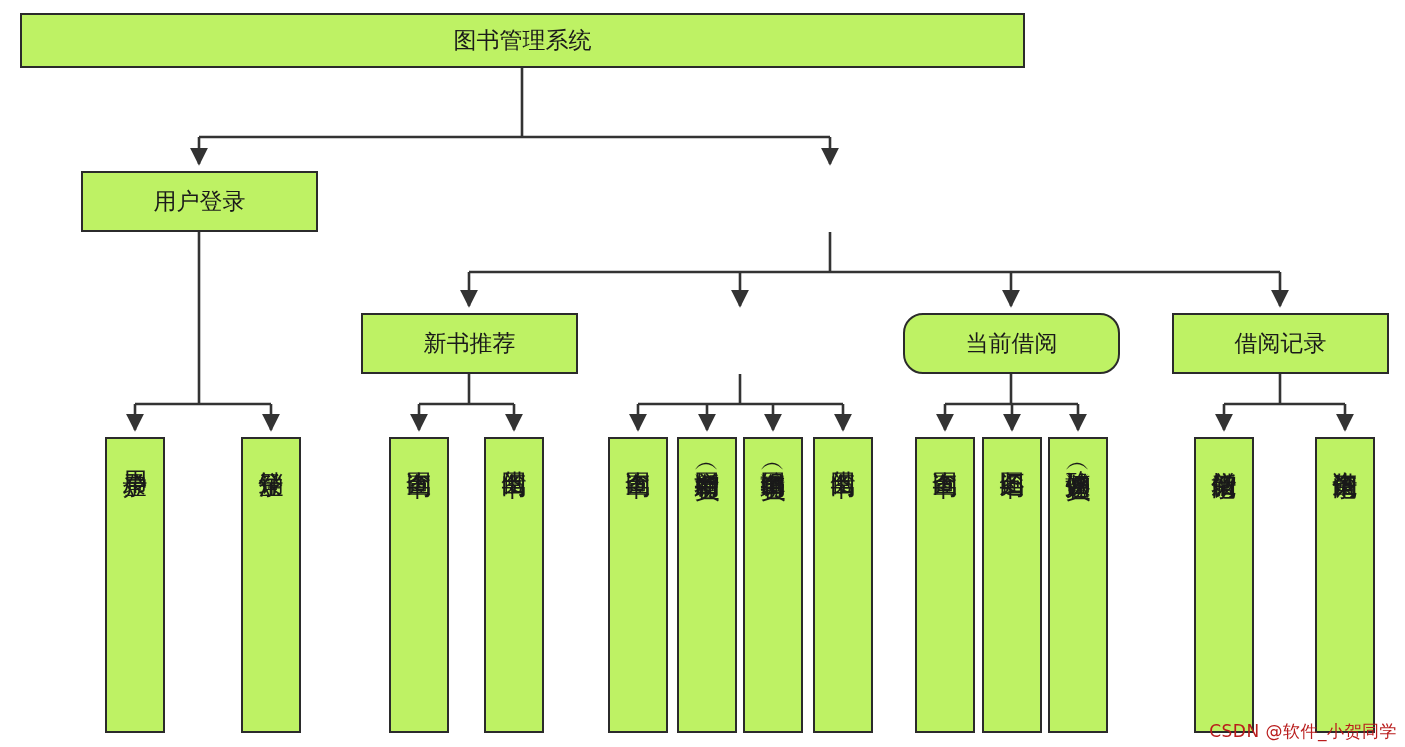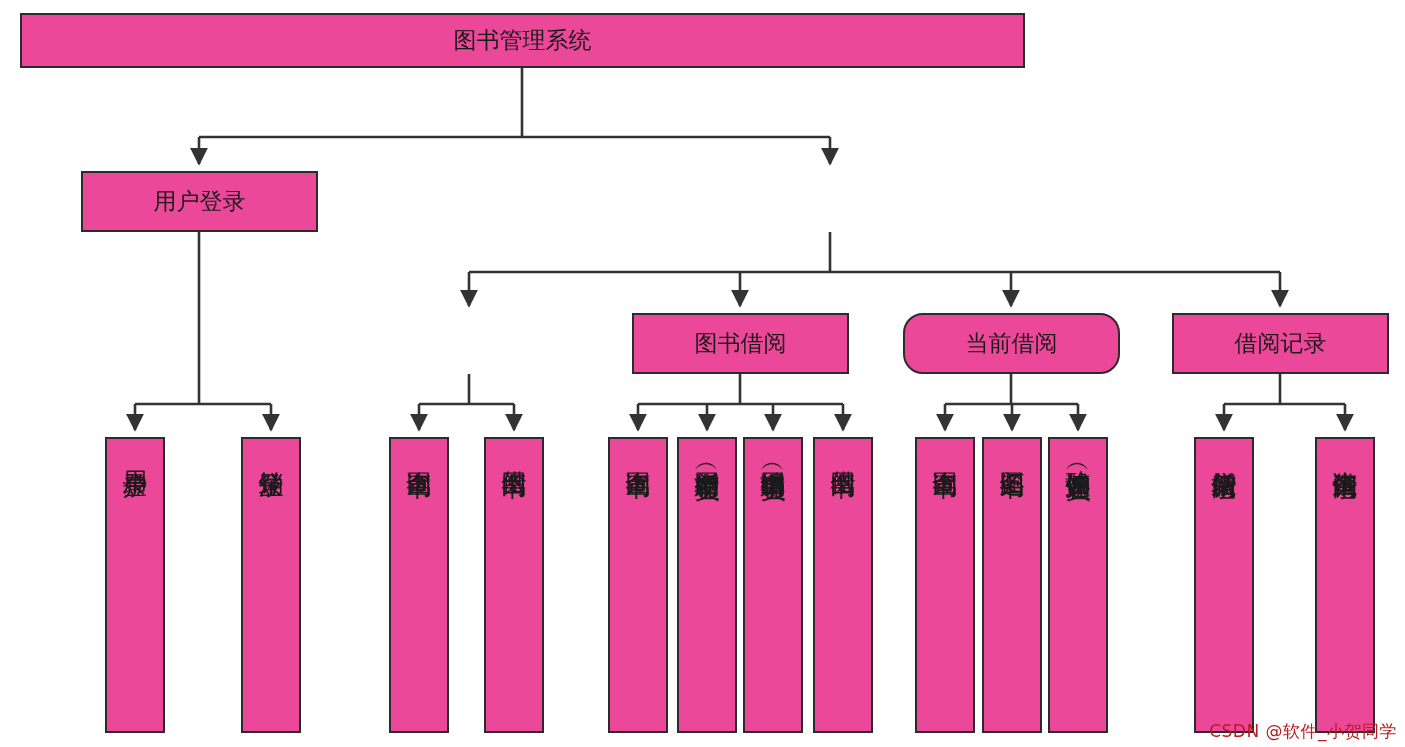--- a/index.html
+++ b/index.html
@@ -22,21 +22,21 @@
     position: absolute;
     left: 0;
     top: 0;
     width: 1405px;
     height: 747px;
   }
   
   .node {
     position: absolute;
     box-sizing: border-box;
-    background: #ec4899;
+    background: #bef264;
     border: 2px solid #2b2b2b;
     display: flex;
     align-items: center;
     justify-content: center;
     z-index: 3;
   }
   .node .label {
     color: #1a1a1a;
     line-height: 1.12;
     text-align: center;
@@ -131,22 +131,22 @@
   </svg>
 
   <div class="node root horiz" style="left:20px; top:13px; width:1005px; height:55px;">
     <span class="label">图书管理系统</span>
   </div>
 
   <div class="node horiz" style="left:81px; top:171px; width:237px; height:61px;">
     <span class="label">用户登录</span>
   </div>
 
-  <div class="node horiz" style="left:632px; top:313px; width:217px; height:61px;">
-    <span class="label">图书借阅</span>
+  <div class="node horiz" style="left:361px; top:313px; width:217px; height:61px;">
+    <span class="label">新书推荐</span>
   </div>
   <div class="node horiz" style="left:903px; top:313px; width:217px; height:61px;border-radius:20px;">
     <span class="label">当前借阅</span>
   </div>
   <div class="node horiz" style="left:1172px; top:313px; width:217px; height:61px;">
     <span class="label">借阅记录</span>
   </div>
 
   <div class="node vert" style="left:105px; top:437px; width:60px; height:296px;">
     <span class="label">用户登录</span>

